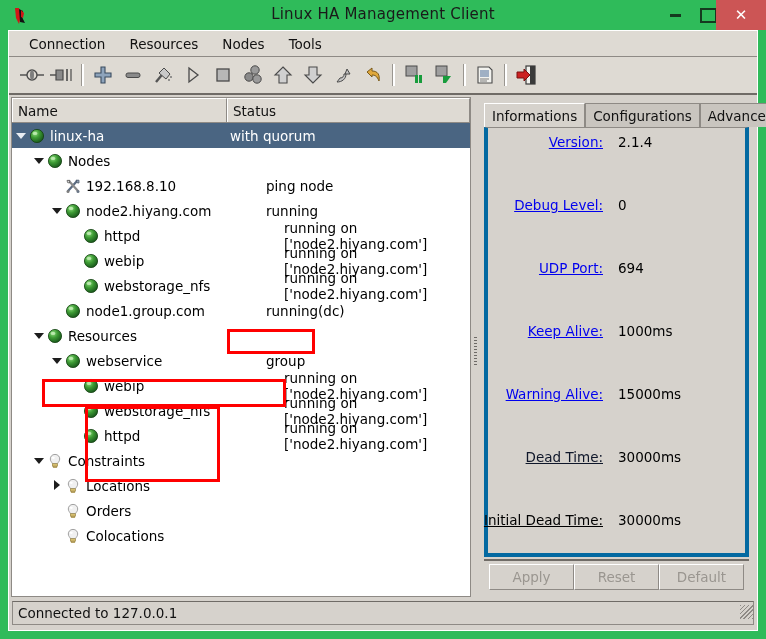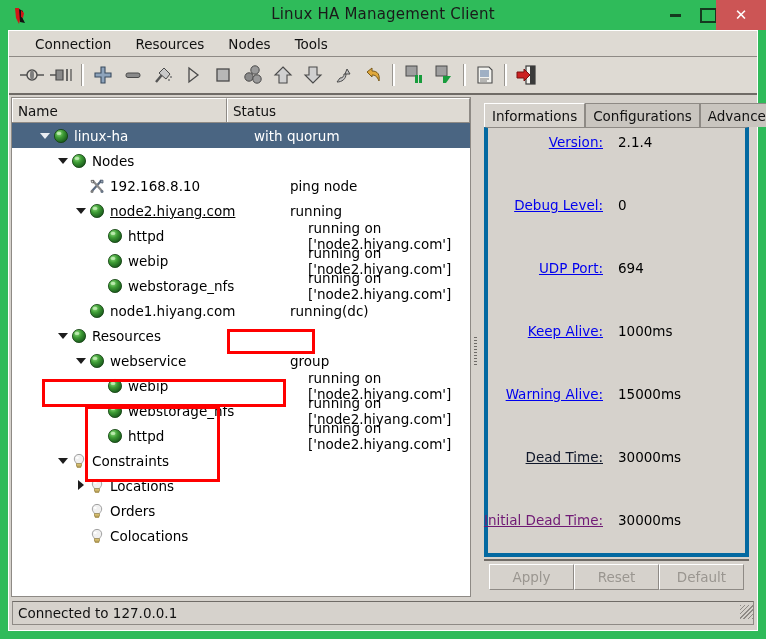--- a/index.html
+++ b/index.html
@@ -22,21 +22,21 @@
   .tb-close{left:716px;width:50px;height:30px;background:#cc5555;color:#fff;font-size:15px;}
   .min-glyph{display:block;width:11px;height:3px;background:#153a1f;}
   .max-glyph{display:block;width:13px;height:11px;border:2px solid #153a1f;}
 
   
   .client{position:absolute;left:8px;top:30px;width:750px;height:601px;background:#d6d2cc;
      border:1px solid #ffffff;box-sizing:border-box;}
 
   
   .menubar{position:absolute;left:0;top:0;width:748px;height:26px;background:#dedad3;
-     border-bottom:1px solid #8e8a85;box-sizing:border-box;display:flex;align-items:center;padding-left:6px;}
+     border-bottom:1px solid #8e8a85;box-sizing:border-box;display:flex;align-items:center;}
   .menu-item{padding:2px 10px;margin-left:4px;font-size:13.5px;color:#111;cursor:default;}
   .menu-item:first-child{margin-left:10px;}
 
   
   .toolbar{position:absolute;left:0;top:26px;width:748px;height:38px;background:#dedad3;
      border-bottom:2px solid #6f6b66;box-sizing:border-box;display:flex;align-items:center;padding-left:8px;}
   .tool{width:30px;height:30px;display:flex;align-items:center;justify-content:center;cursor:default;}
   .tool svg{display:block;}
   .tsep{width:2px;height:22px;background:#ffffff;border-left:1px solid #9a9690;margin:0 4px;}
 
@@ -52,21 +52,21 @@
   
   .tree-header{display:flex;height:24px;background:#d9d5ce;border-bottom:1px solid #8e8a85;}
   .th{font-size:13.5px;color:#111;display:flex;align-items:center;padding-left:5px;
      border-right:1px solid #8e8a85;box-sizing:border-box;background:#dedad3;
      border-top:1px solid #fff;border-left:1px solid #fff;}
   .th.name{width:215px;}
   .th.status{width:243px;}
 
   
   .tree-body{position:relative;background:#fff;height:474px;}
-  .row{position:relative;height:25px;display:flex;align-items:center;font-size:13.5px;color:#000;padding-left:24px;}
+  .row{position:relative;height:25px;display:flex;align-items:center;font-size:13.5px;color:#000;}
   .row.selected{background:#4a6582;color:#fff;}
   .cell-name{position:relative;display:flex;align-items:center;width:215px;flex:0 0 215px;}
   .cell-status{display:flex;align-items:center;}
   .twisty{width:13px;height:13px;display:inline-block;position:relative;flex:0 0 13px;cursor:default;}
   .twisty.down::before{content:"";position:absolute;left:1px;top:4px;
      border-left:5px solid transparent;border-right:5px solid transparent;border-top:6px solid #1d1d1d;}
   .twisty.right::before{content:"";position:absolute;left:3px;top:1px;
      border-top:5px solid transparent;border-bottom:5px solid transparent;border-left:6px solid #1d1d1d;}
   .twisty.none{}
   .row.selected .twisty.down::before{border-top-color:#e9edf2;}
@@ -296,21 +296,21 @@
                   <path d="M2 2.4 L4.8 2.4 L4.4 5 L2.6 4.6 Z" fill="#d9d9d9" stroke="#4a4a4a" stroke-width="0.7"></path>
                   <circle cx="13" cy="13.4" r="1.5" fill="#6a7686"></circle>
                   <circle cx="3" cy="13.4" r="1.5" fill="#7e7e7e"></circle>
                 </svg>
               </span>
               <span class="nlabel">192.168.8.10</span>
             </div>
             <div class="cell-status">ping node</div>
           </div>
           <div class="row">
-            <div class="cell-name" style="padding-left: 39px; text-decoration: underline;">
+            <div class="cell-name" style="padding-left: 39px;">
               <span class="twisty down"></span>
               <span class="nicon">
                 <svg width="16" height="16" viewBox="0 0 16 16">
                   <defs>
                     <radialGradient id="gb3" cx="35%" cy="30%" r="75%">
                       <stop offset="0%" stop-color="#8ede7e"></stop>
                       <stop offset="45%" stop-color="#3d9b34"></stop>
                       <stop offset="100%" stop-color="#17541a"></stop>
                     </radialGradient>
                   </defs>
@@ -391,21 +391,21 @@
                     <radialGradient id="gb7" cx="35%" cy="30%" r="75%">
                       <stop offset="0%" stop-color="#8ede7e"></stop>
                       <stop offset="45%" stop-color="#3d9b34"></stop>
                       <stop offset="100%" stop-color="#17541a"></stop>
                     </radialGradient>
                   </defs>
                   <circle cx="8" cy="8" r="6.6" fill="url(#gb7)" stroke="#12400f" stroke-width="0.8"></circle>
                   <ellipse cx="6" cy="5.4" rx="2.3" ry="1.6" fill="#cdf0c2" opacity="0.75"></ellipse>
                 </svg>
               </span>
-              <span class="nlabel">node1.hiyang.com</span>
+              <span class="nlabel">node1.group.com</span>
             </div>
             <div class="cell-status">running(dc)</div>
           </div>
           <div class="row">
             <div class="cell-name" style="padding-left: 21px;">
               <span class="twisty down"></span>
               <span class="nicon">
                 <svg width="16" height="16" viewBox="0 0 16 16">
                   <defs>
                     <radialGradient id="gb8" cx="35%" cy="30%" r="75%">
@@ -597,21 +597,21 @@
           </div>
           <div class="inforow">
             <div class="infolabel" style="color: rgb(0, 0, 238);">Warning Alive:</div>
             <div class="infoval">15000ms</div>
           </div>
           <div class="inforow">
             <div class="infolabel" style="color: #0f172a;">Dead Time:</div>
             <div class="infoval">30000ms</div>
           </div>
           <div class="inforow">
-            <div class="infolabel" style="color: #701a75;">Initial Dead Time:</div>
+            <div class="infolabel" style="color: #000000;">Initial Dead Time:</div>
             <div class="infoval">30000ms</div>
           </div>
         </div>
       <div class="btnbar" id="btnbar">
           <div class="dbtn">Apply</div>
           <div class="dbtn">Reset</div>
           <div class="dbtn">Default</div>
         </div>
     </div>
 

